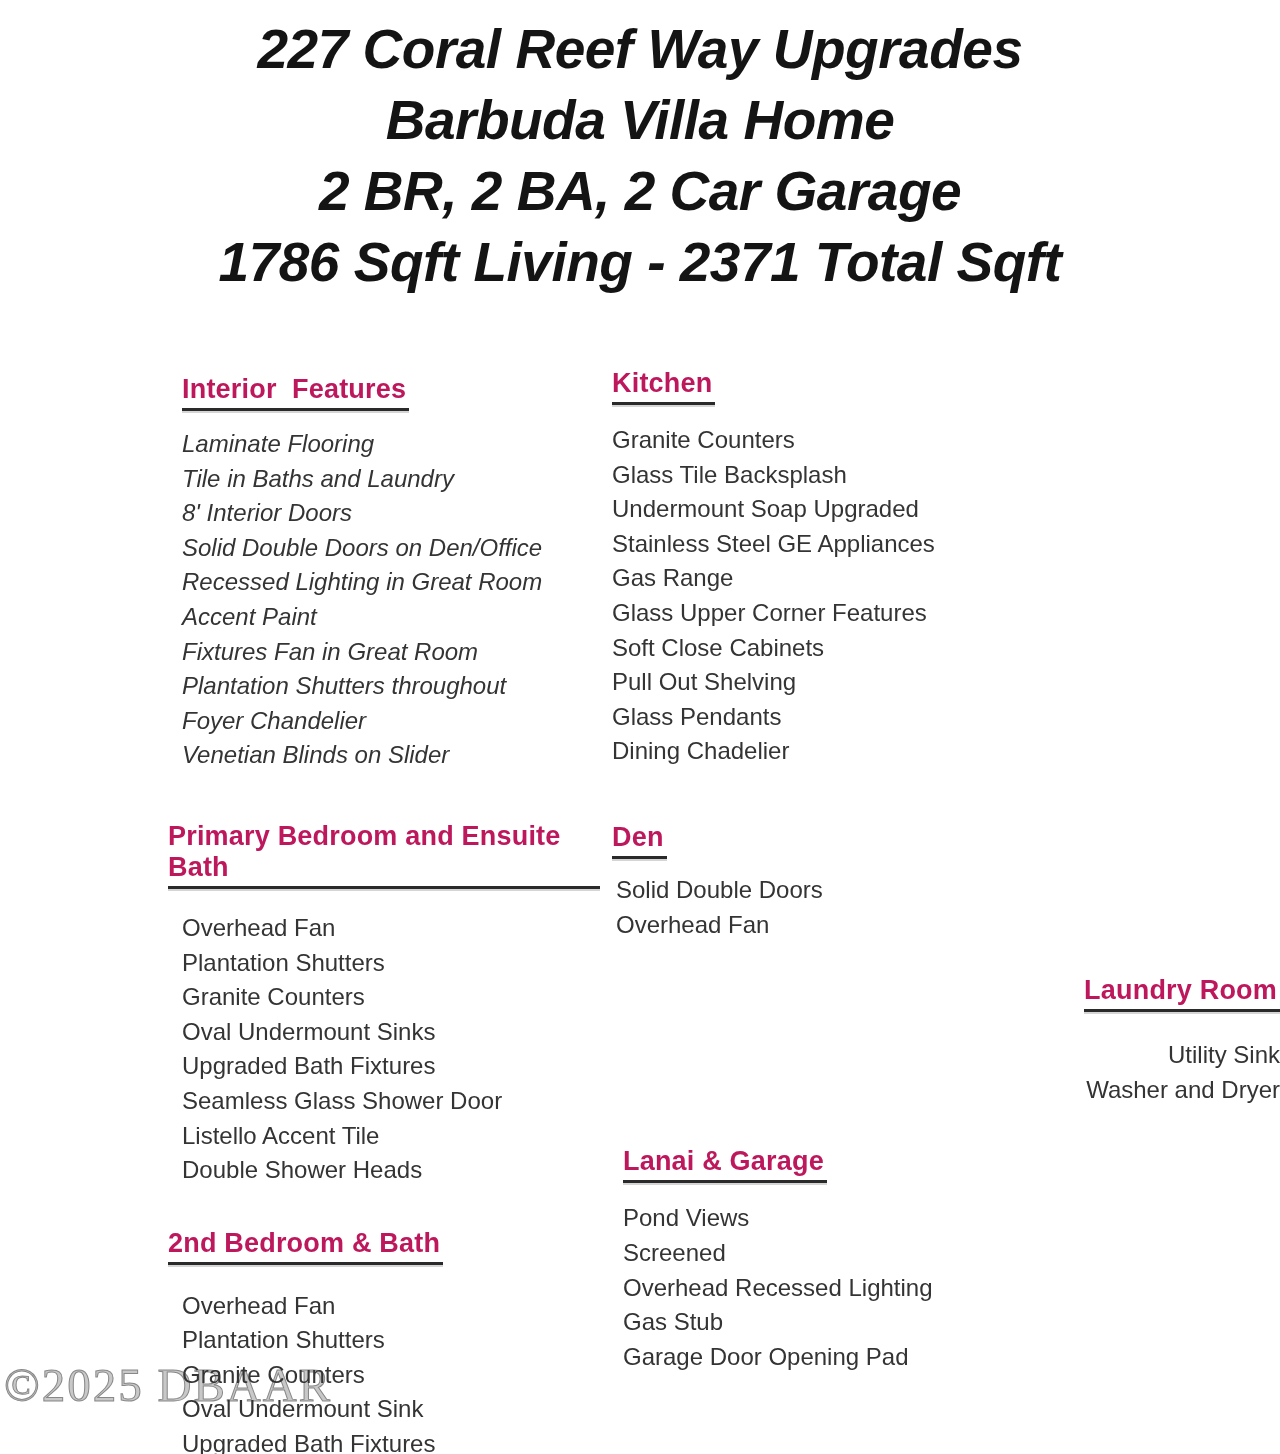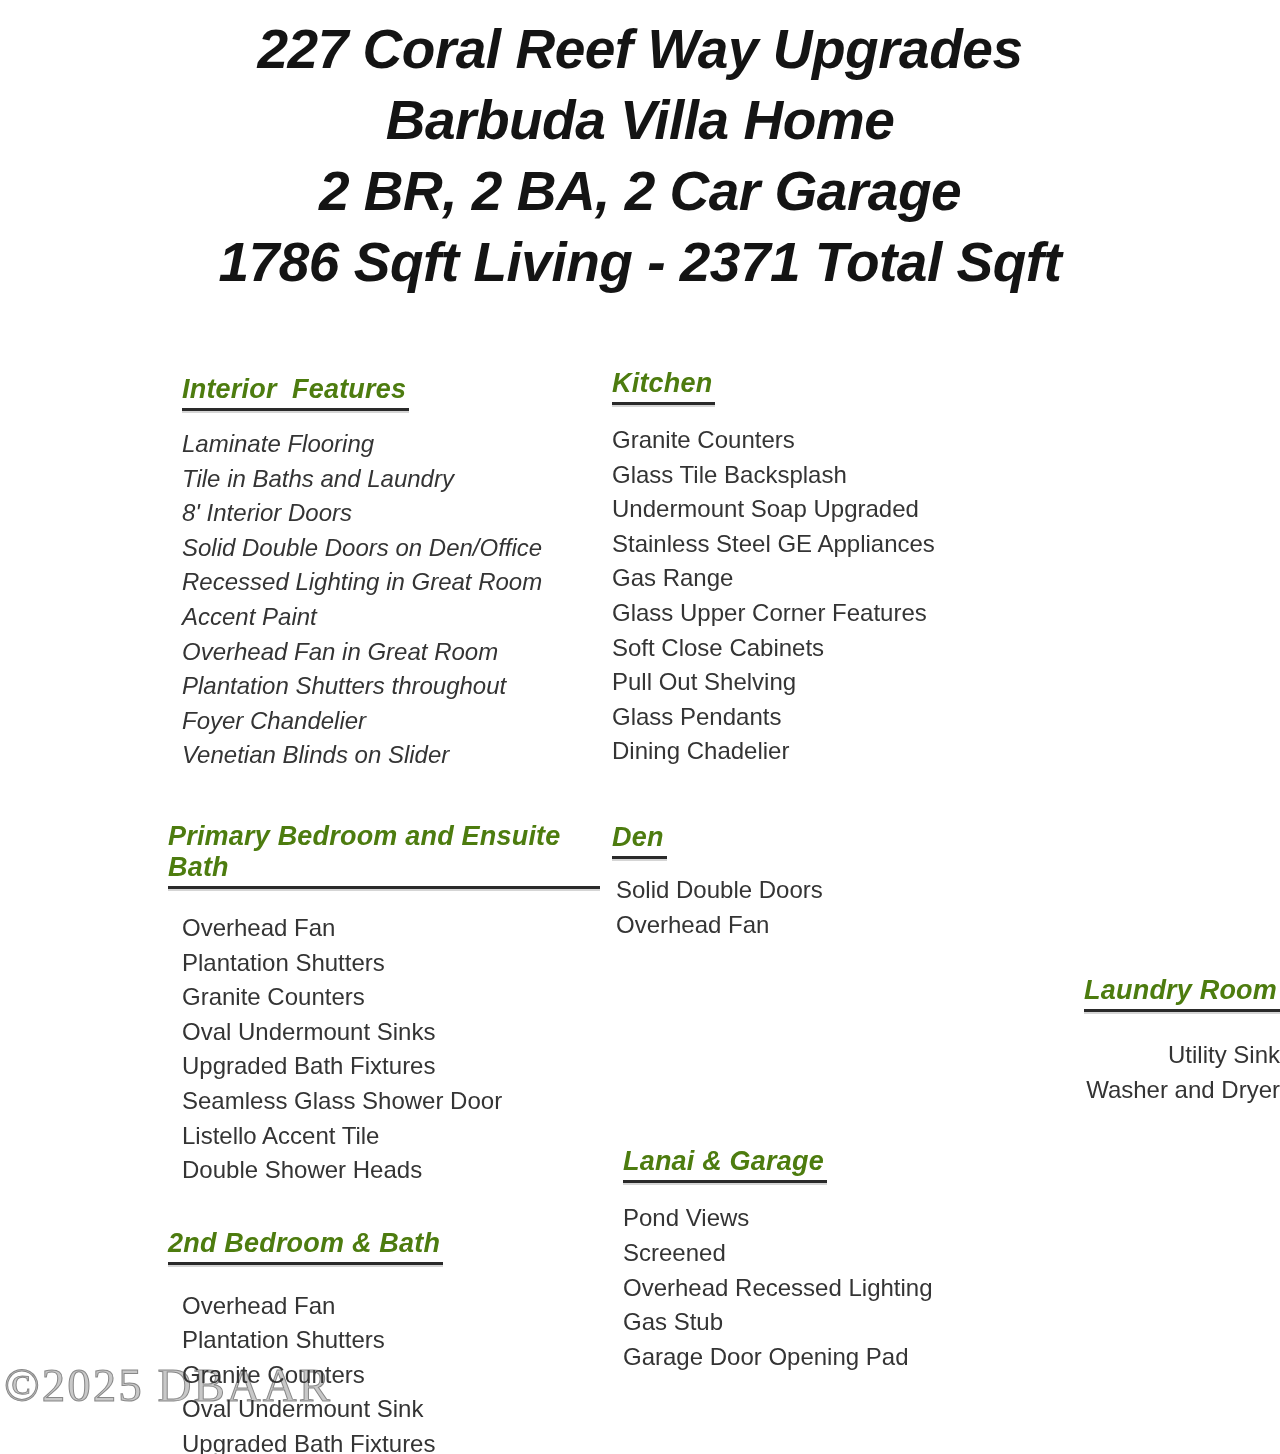--- a/index.html
+++ b/index.html
@@ -36,22 +36,21 @@
     flex: 0 0 auto;
   }
   .col-right {
     padding-left: 12px;
     flex: 1 1 auto;
   }
   .section h2 {
     display: inline-block;
     font-size: 27px;
     font-weight: bold;
-    font-style: italic;
-    color: #4d7c0f;
+    color: #be185d;
     border-bottom: 3px solid #2a2a2a;
     box-shadow: 0 2px 0 rgba(145,145,145,0.38);
     padding: 0 3px 3px 0;
     white-space: pre-wrap;
     letter-spacing: 0.2px;
   }
   .section ul {
     list-style: none;
     font-size: 24px;
     line-height: 34.6px;
@@ -105,21 +104,21 @@
 
     <section class="section sec-interior">
       <h2 class="indent-in">Interior  Features</h2>
       <ul>
           <li>Laminate Flooring</li>
           <li>Tile in Baths and Laundry</li>
           <li>8' Interior Doors</li>
           <li>Solid Double Doors on Den/Office</li>
           <li>Recessed Lighting in Great Room</li>
           <li>Accent Paint</li>
-          <li>Overhead Fan in Great Room</li>
+          <li>Fixtures Fan in Great Room</li>
           <li>Plantation Shutters throughout</li>
           <li>Foyer Chandelier</li>
           <li>Venetian Blinds on Slider</li>
         </ul>
     </section>
 
     <section class="section sec-primary">
       <h2>Primary Bedroom and Ensuite Bath</h2>
       <ul>
           <li>Overhead Fan</li>

